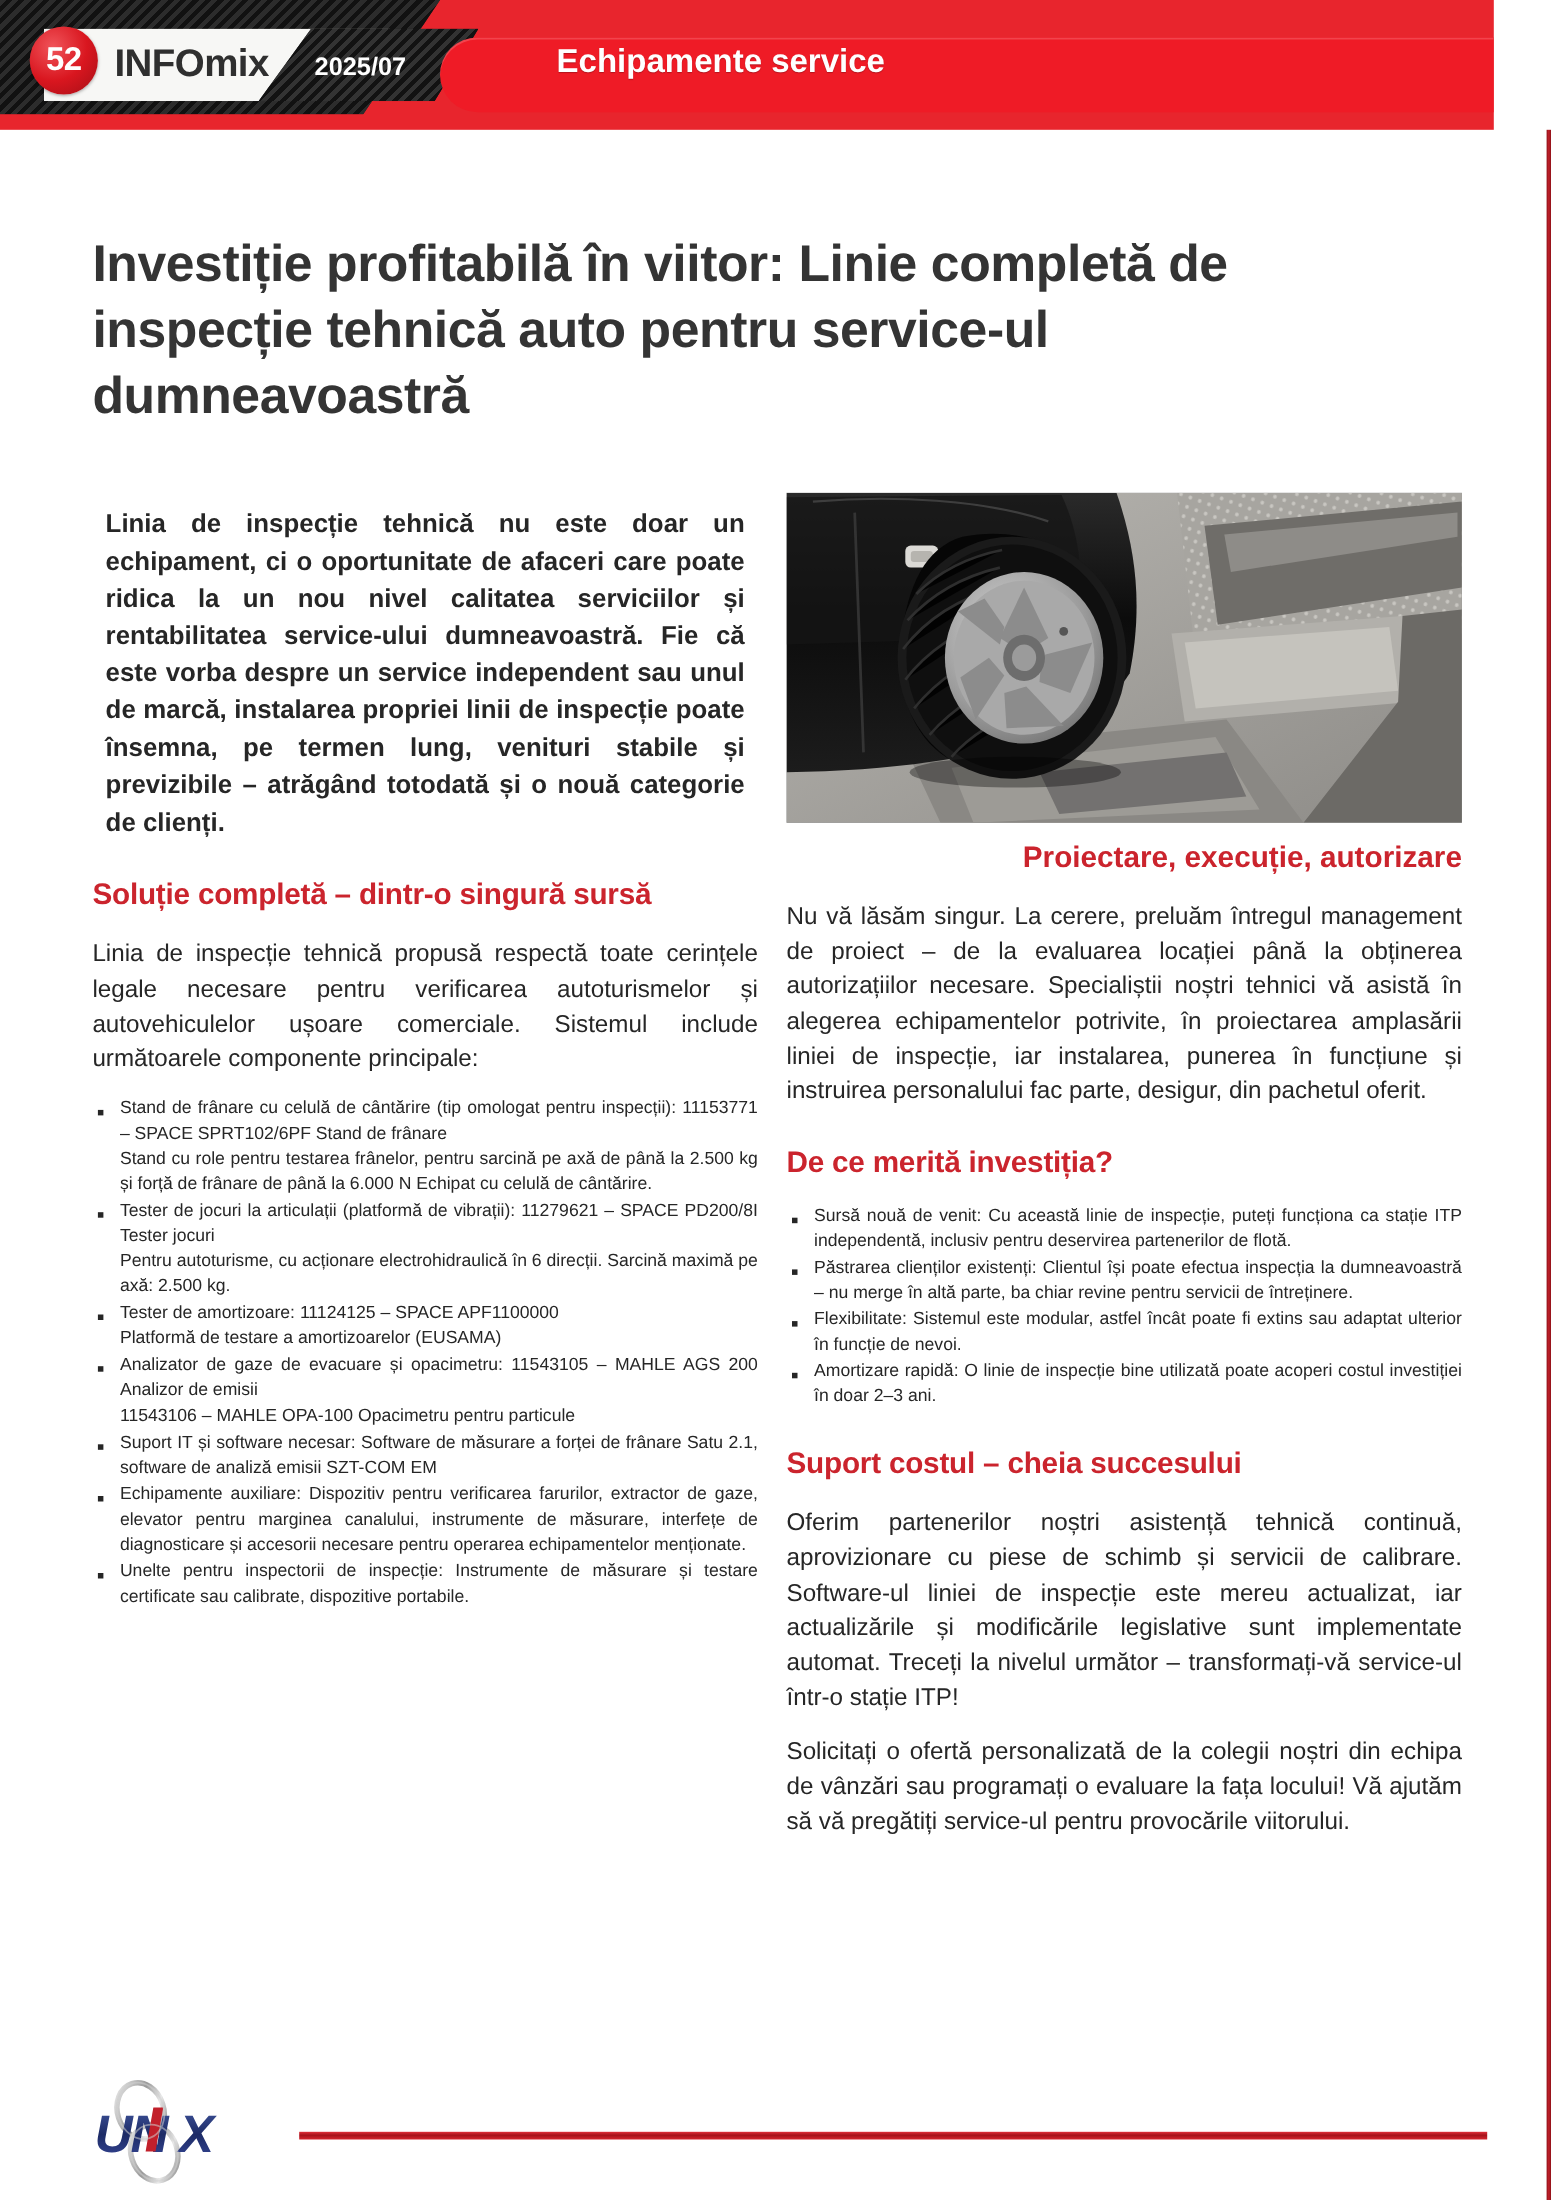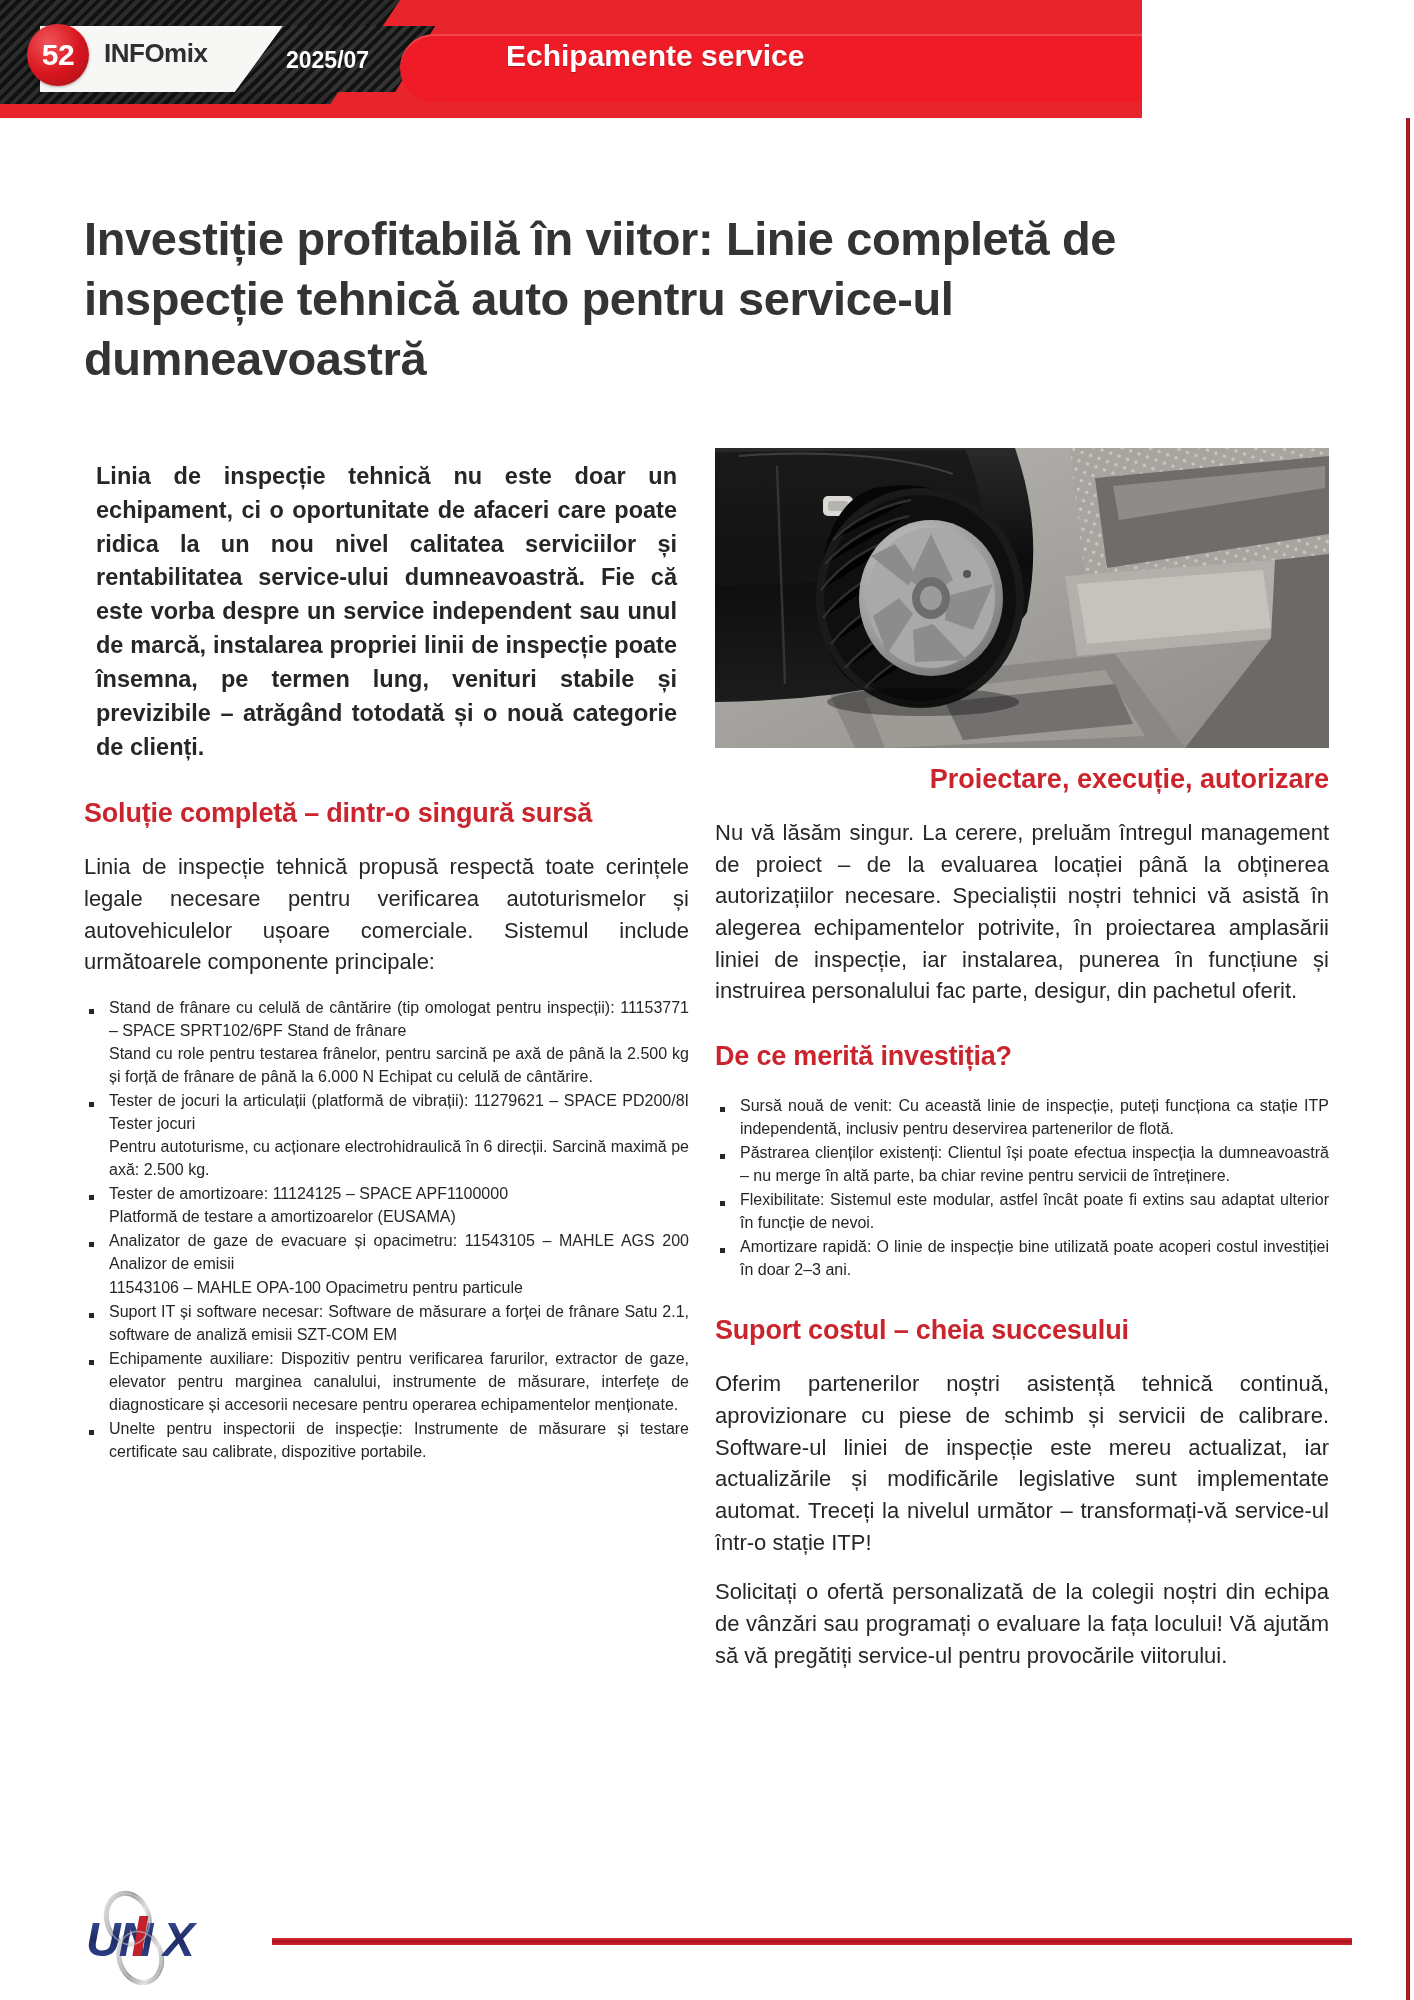--- a/index.html
+++ b/index.html
@@ -27,21 +27,21 @@
     right: 4px;
     width: 4px;
     bottom: 0;
     background: linear-gradient(to right, #8e1118, #c0202a, #8e1118);
   }
 
   
   .header {
     position: absolute;
     top: 0; left: 0;
-    width: 1142px;
+    width: 1358px;
     height: 118px;
     background: #e8252d;
     overflow: hidden;
   }
   .header-carbon-left {
     position: absolute;
     top: 0; left: 0;
     width: 400px; height: 104px;
     background:
       repeating-linear-gradient(135deg, #2c2c2c 0 4px, #111 4px 8px),
@@ -81,21 +81,21 @@
     display: flex; align-items: center; justify-content: center;
     color: #ffffff;
     font-size: 30px; font-weight: bold;
     letter-spacing: -0.5px;
     z-index: 6;
     box-shadow: 0 1px 3px rgba(0,0,0,.35);
   }
   .brand-infomix {
     position: absolute;
     top: 38px; left: 104px;
-    font-size: 26px; font-weight: bold;
+    font-size: 35px; font-weight: bold;
     color: #2f2f2f;
     letter-spacing: -0.5px;
     z-index: 6;
   }
   .issue-date {
     position: absolute;
     top: 47px; left: 286px;
     font-size: 23px; font-weight: bold;
     color: #ffffff;
     letter-spacing: 0px;

